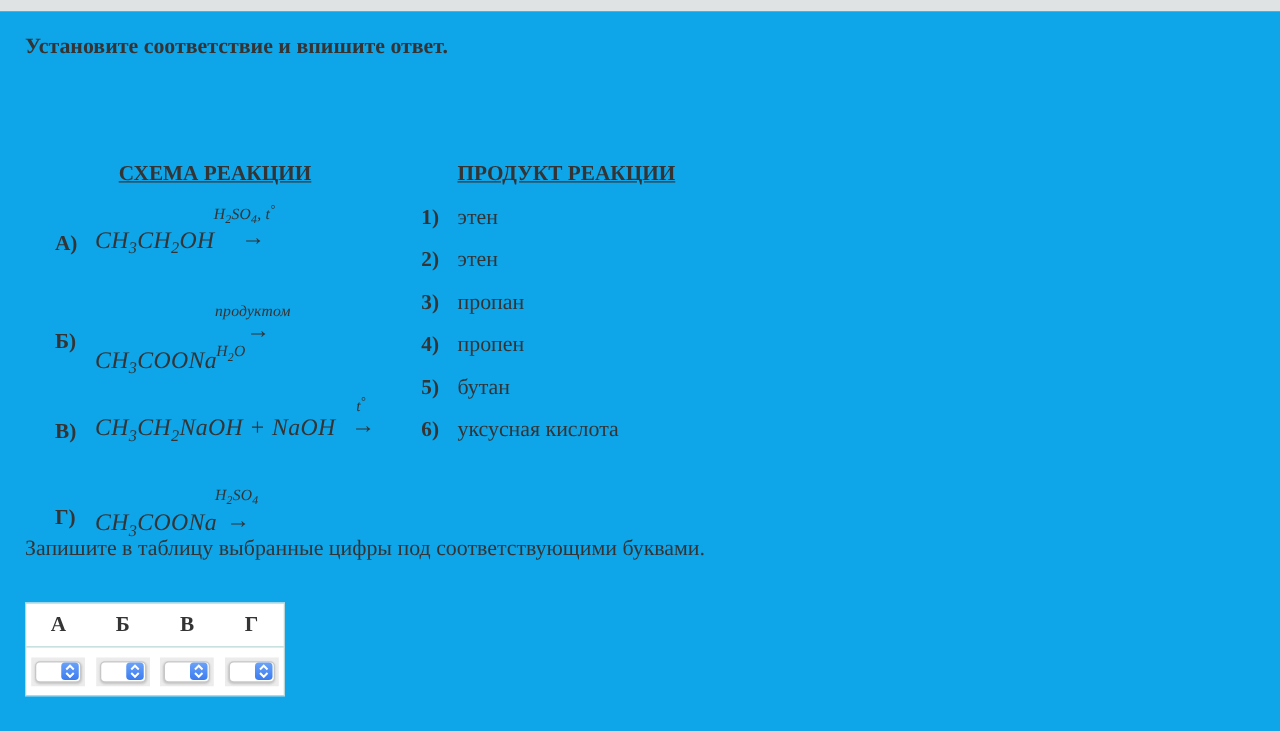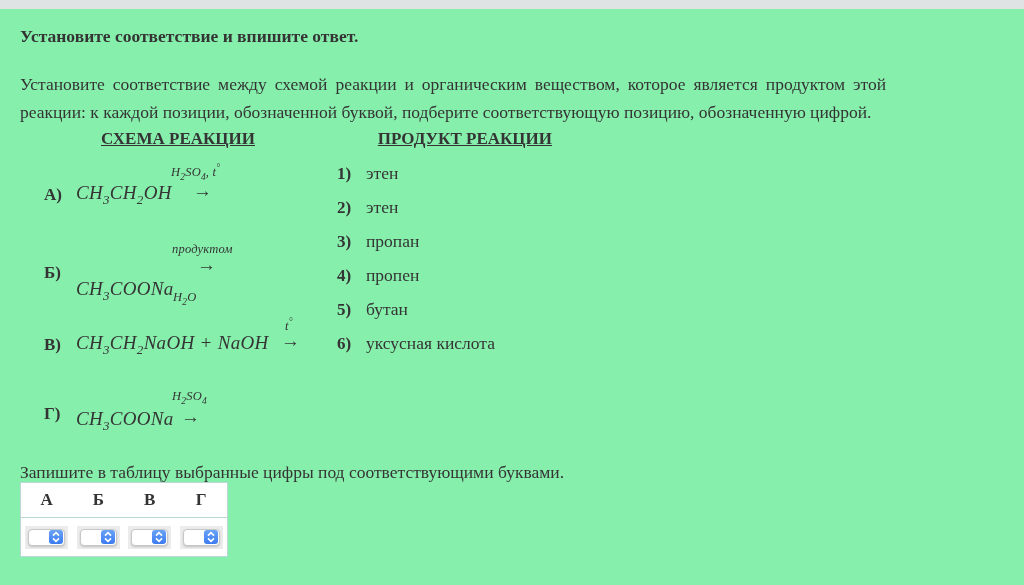--- a/index.html
+++ b/index.html
@@ -1,31 +1,31 @@
 <!DOCTYPE html>
 <html style="--topbar-gray: #e0e3e4; --table-border: #b9d7d7; --accent-blue: #3b7bf0; --accent-blue-light: #6ba3f8;"><head>
 <meta charset="utf-8">
 <style>
   * { margin:0; padding:0; box-sizing:border-box; }
   html,body { background:#fff; }
   .page {
-    position:relative; width:1024px; height:585px; background:#86efac;
+    position:relative; width:1024px; height:585px; background:#0ea5e9;
     font-family:"Liberation Serif","DejaVu Serif",serif;
     color:#343434; overflow:hidden;
   }
   .topbar {
     position:absolute; left:0; top:0; width:1024px; height:9px;
     background:var(--topbar-gray,#e0e3e4);
   }
   .abs { position:absolute; }
   .title { font-weight:bold; font-size:17.5px; white-space:nowrap; }
   .para { font-size:17.5px; line-height:27.5px; text-align:justify; }
   .colhead {
     font-weight:bold; font-size:17px; text-decoration:underline;
-    text-align:right; white-space:nowrap;
+    text-align:left; white-space:nowrap;
   }
   .rlabel { font-weight:bold; font-size:17px; white-space:nowrap; }
   .formula { font-style:italic; font-size:19px; white-space:nowrap; letter-spacing:.3px; }
   .formula sub { font-size:13px; }
   .arrow { font-style:italic; font-size:19px; white-space:nowrap; }
   .cond { font-style:italic; font-size:12.5px; white-space:nowrap; letter-spacing:.2px; }
   .cond sub { font-size:9.5px; }
   .cond sup { font-size:9.5px; }
   .products { display:flex; flex-direction:column; gap:15px; }
   .prod-item { display:flex; align-items:baseline; line-height:18px; }
@@ -61,36 +61,35 @@
   }
 </style>
 </head>
 <body>
 
 <div class="page">
   <div class="topbar"></div>
 
   <div class="abs title" style="left:20px; top:26px;">Установите соответствие и впишите ответ.</div>
 
-  <div class="abs para" style="left:20px; top:71px; width:866px;">Установите соответствие между схемой реакции и органическим веществом, которое является продуктом этой реакции: к каждой позиции, обозначенной буквой, подберите соответствующую позицию, обозначенную цифрой.</div>
 
   <div class="abs colhead" style="left:95px; top:129px; width:160px;">СХЕМА РЕАКЦИИ</div>
   <div class="abs colhead" style="left:334px; top:129px; width:186px;margin-left:32px;">ПРОДУКТ РЕАКЦИИ</div>
 
   <div>
     <span class="abs cond" style="left:171px; top:163px;"><span>H</span><sub>2</sub><span>SO</span><sub>4</sub><span>,  t</span><sup>°</sup></span>
     <span class="abs rlabel" style="left:44px; top:185px;">А)</span>
     <span class="abs formula" style="left:76px; top:182px;"><span>CH</span><sub>3</sub><span>CH</span><sub>2</sub><span>OH</span></span>
     <span class="abs arrow" style="left:193px; top:180px;">→</span>
   </div>
 
   <div>
     <span class="abs cond" style="left:172px; top:242px;"><span>продуктом</span></span>
     <span class="abs arrow" style="left:197px; top:254px;">→</span>
-    <span class="abs cond" style="left:173px; top:274px;margin-top:16px;"><span>H</span><sub>2</sub><span>O</span></span>
+    <span class="abs cond" style="left:173px; top:274px;"><span>H</span><sub>2</sub><span>O</span></span>
     <span class="abs rlabel" style="left:44px; top:263px;">Б)</span>
     <span class="abs formula" style="left:76px; top:278px;"><span>CH</span><sub>3</sub><span>COONa</span></span>
   </div>
 
   <div>
     <span class="abs cond" style="left:285px; top:317px;"><span>t</span><sup>°</sup></span>
     <span class="abs rlabel" style="left:44px; top:335px;">В)</span>
     <span class="abs formula" style="left:76px; top:332px;"><span>CH</span><sub>3</sub><span>CH</span><sub>2</sub><span>NaOH + NaOH</span></span>
     <span class="abs arrow" style="left:281px; top:330px;">→</span>
   </div>
@@ -122,21 +121,21 @@
     <div class="prod-item">
       <span class="prod-num">5)</span>
       <span class="prod-name">бутан</span>
     </div>
     <div class="prod-item">
       <span class="prod-num">6)</span>
       <span class="prod-name">уксусная кислота</span>
     </div>
   </div>
 
-  <div class="abs footer-text" style="left:20px; top:462px;">Запишите в таблицу выбранные цифры под соответствующими буквами.</div>
+  <div class="abs footer-text" style="left:20px; top:428px;">Запишите в таблицу выбранные цифры под соответствующими буквами.</div>
 
   <div class="ans-table">
     <div class="ans-head">
       <div class="hcell">А</div>
       <div class="hcell">Б</div>
       <div class="hcell">В</div>
       <div class="hcell">Г</div>
     </div>
     <div class="ans-row">
       <div class="scell">

